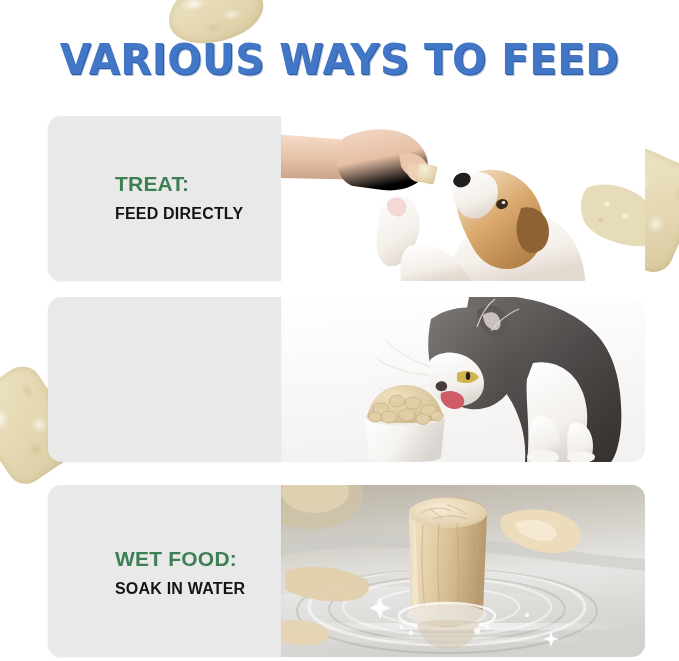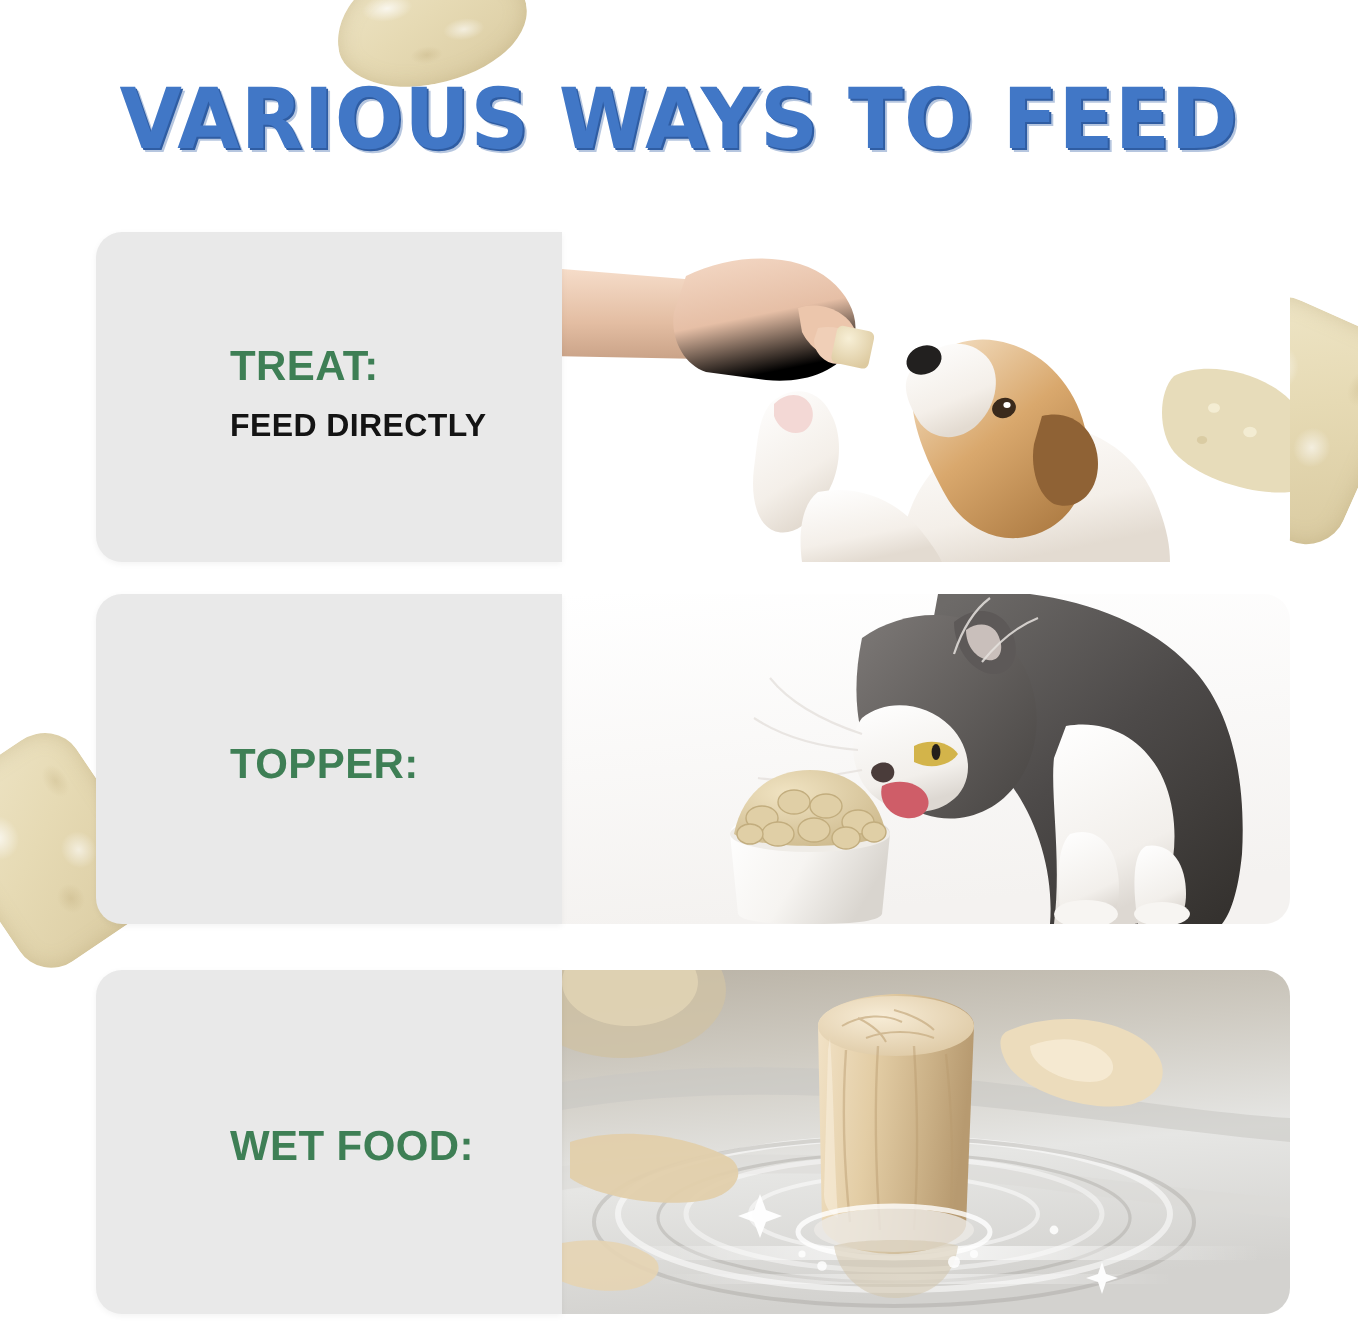--- a/index.html
+++ b/index.html
@@ -206,21 +206,20 @@
       <ellipse cx="326" cy="88" rx="3" ry="2.4" fill="#f7f1da" opacity=".8"></ellipse>
       <ellipse cx="344" cy="100" rx="3.4" ry="2.6" fill="#f7f1da" opacity=".75"></ellipse>
       <ellipse cx="320" cy="104" rx="2.6" ry="2" fill="#d4c49a" opacity=".7"></ellipse>
     </svg>
   </div>
 </div>
 
 <div class="row r2">
   <div class="card">
     <div class="card-text">
-      <div class="label">TOPPER:</div>
     </div>
   </div>
   <div class="photo">
     <svg viewBox="0 0 364 165" preserveAspectRatio="xMidYMid slice" aria-hidden="true">
       <defs>
         <linearGradient id="catGrey" x1="0.1" y1="0" x2="0.9" y2="1">
           <stop offset="0" stop-color="#6d6a68"></stop>
             <stop offset="0.5" stop-color="#4d4a49"></stop>
             <stop offset="1" stop-color="#35322f"></stop>
         </linearGradient>
@@ -296,20 +295,21 @@
         <ellipse cx="156" cy="119" rx="6" ry="5"></ellipse>
       </g>
     </svg>
   </div>
 </div>
 
 <div class="row r3">
   <div class="card">
     <div class="card-text">
       <div class="label">WET FOOD:</div>
+      <div class="desc">SOAK IN WATER</div>
     </div>
   </div>
   <div class="photo">
     <svg viewBox="0 0 364 172" preserveAspectRatio="xMidYMid slice" aria-hidden="true">
       <defs>
         <linearGradient id="waterBg" x1="0" y1="0" x2="0.2" y2="1">
           <stop offset="0" stop-color="#b9b2a5"></stop>
             <stop offset="0.3" stop-color="#cfcbc2"></stop>
           <stop offset="0.62" stop-color="#e6e6e4"></stop>
             <stop offset="1" stop-color="#d3d2cf"></stop>

